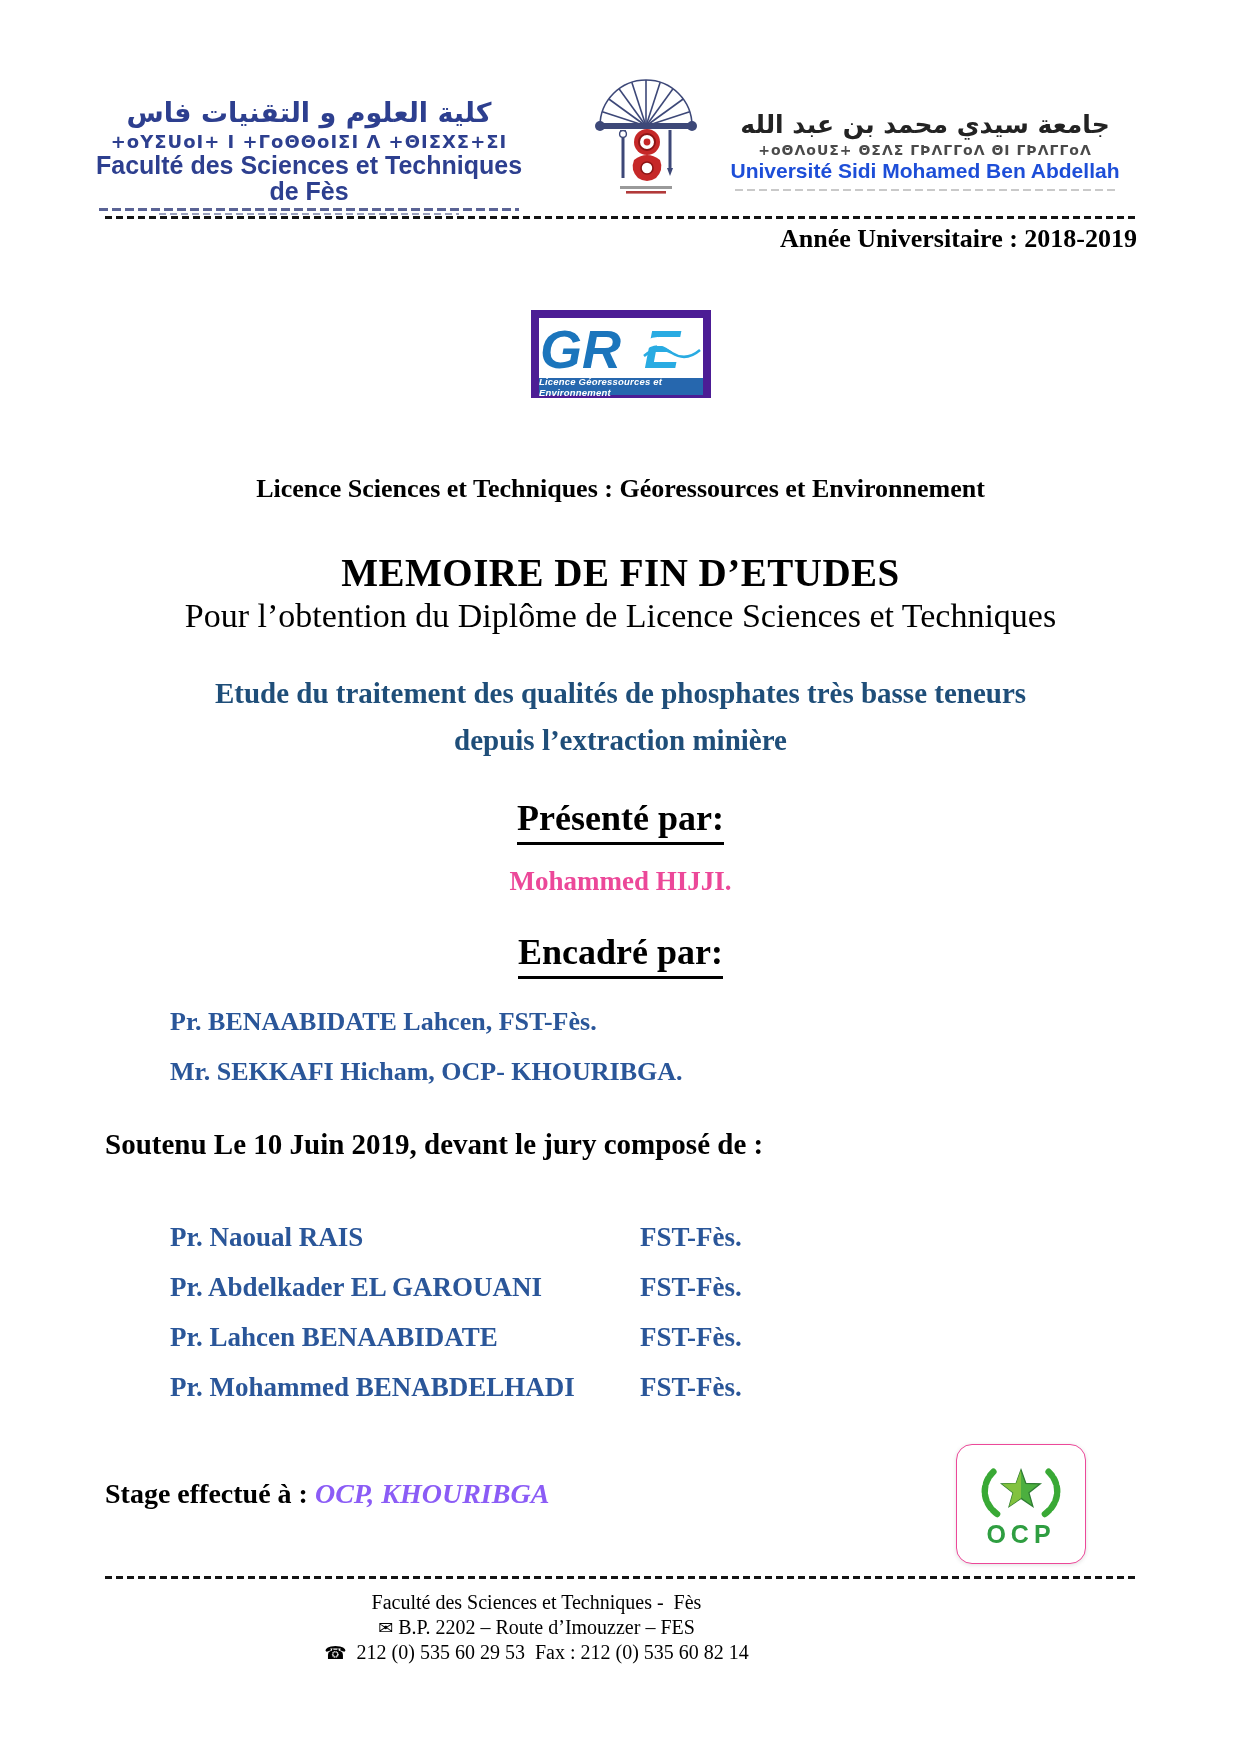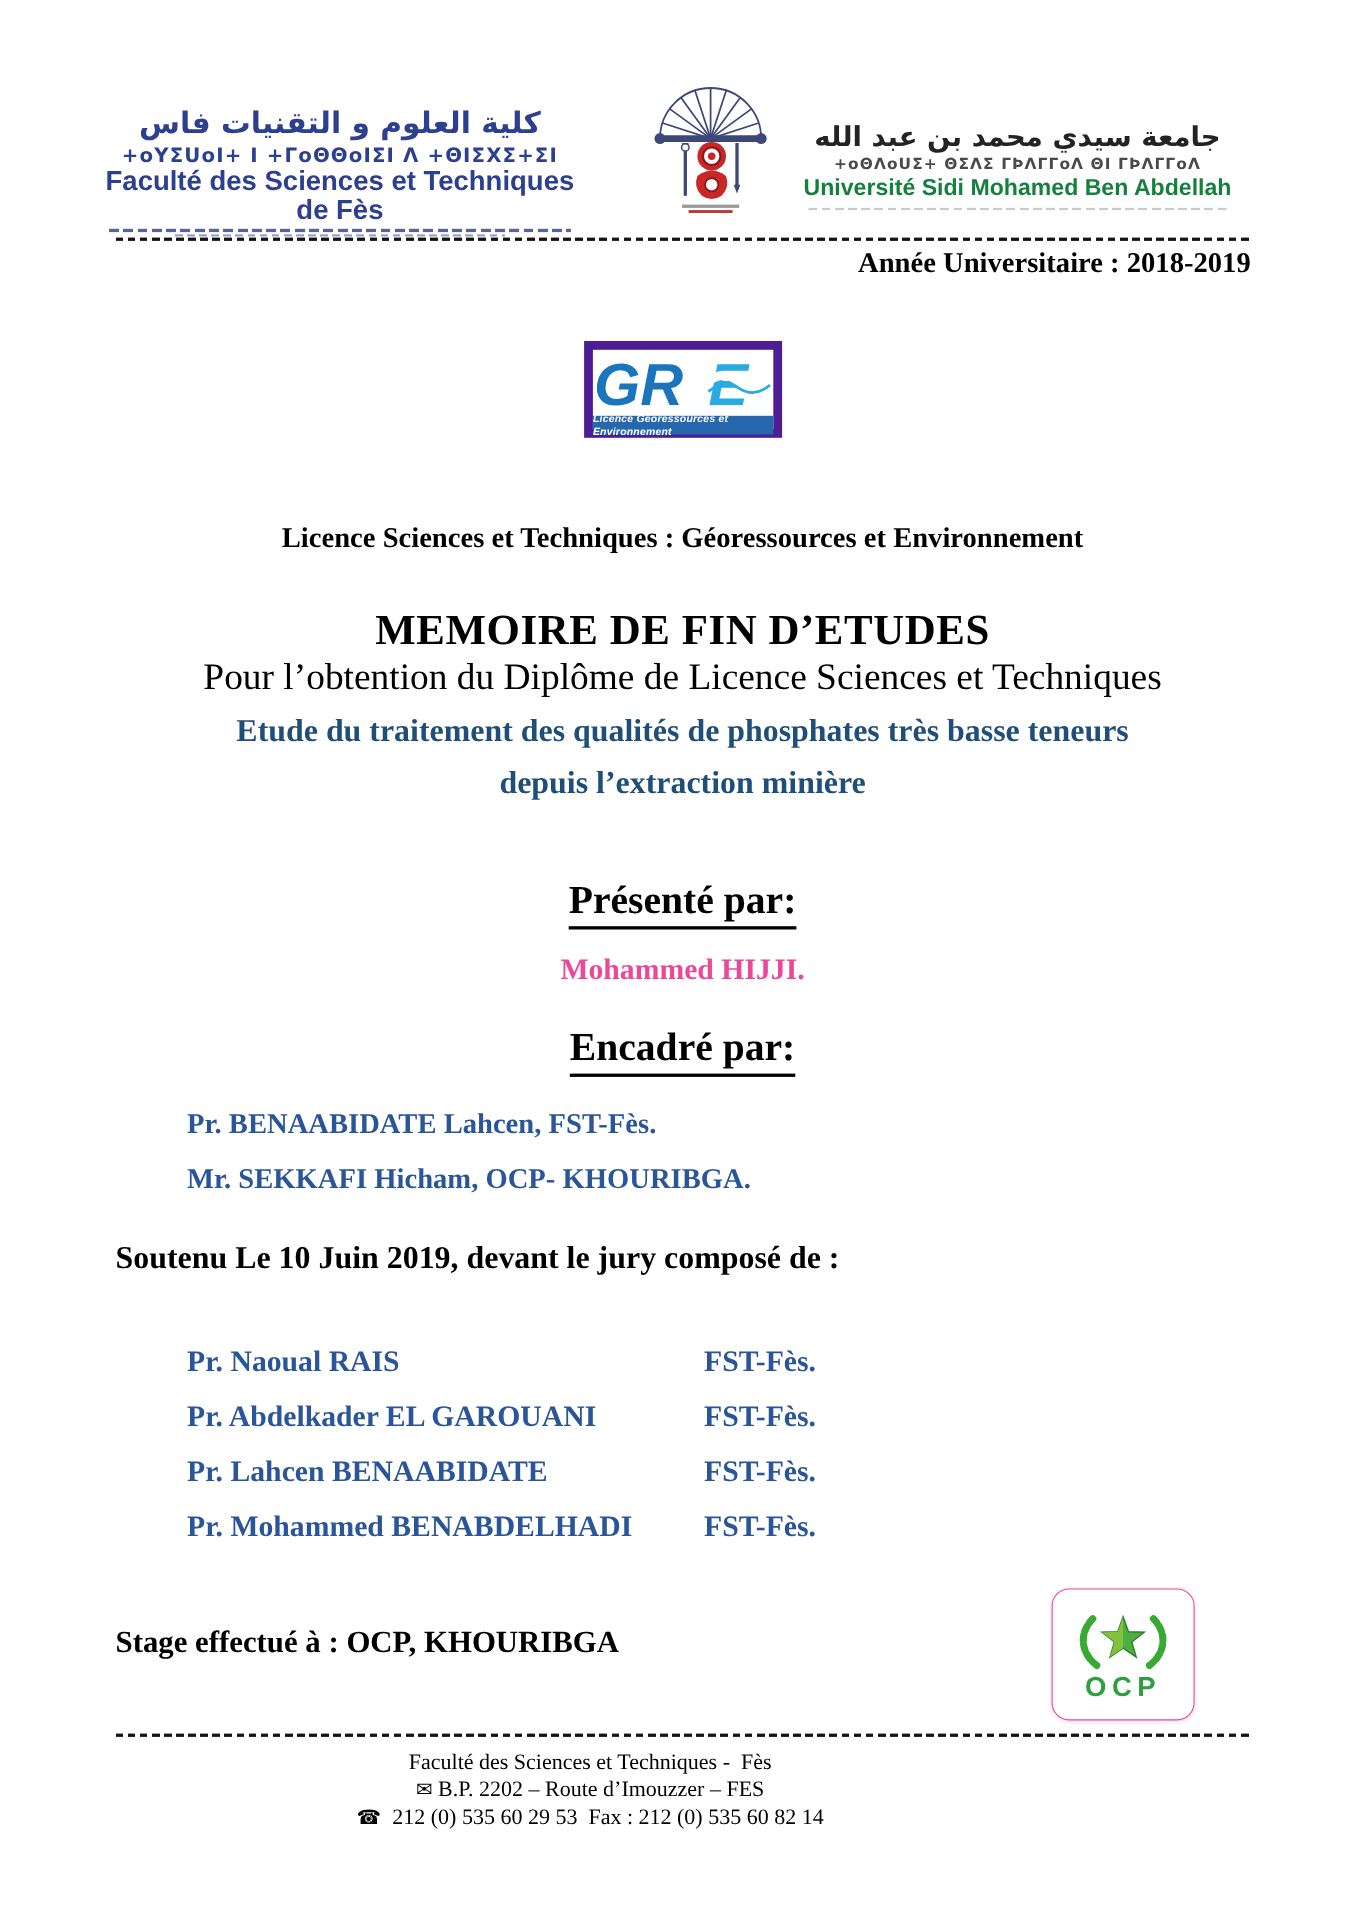--- a/index.html
+++ b/index.html
@@ -20,21 +20,21 @@
            background:repeating-linear-gradient(90deg,#5a6395 0 9px,transparent 9px 13px); }
   .hatch2 { height:2px; margin:2px auto 0; width:300px;
             background:repeating-linear-gradient(90deg,#9aa0bd 0 7px,transparent 7px 11px); }
   .hatch-light { height:2px; margin:6px auto 0; width:380px;
             background:repeating-linear-gradient(90deg,#c9c9c9 0 8px,transparent 8px 12px); }
 
   .hdr-right { left:702px; top:110px; width:446px; text-align:center;
                font-family:"DejaVu Sans","Liberation Sans",sans-serif; }
   .hdr-right .ar { font-size:25px; font-weight:bold; line-height:30px; color:#232323; direction:rtl; }
   .hdr-right .tf { font-size:14px; line-height:17px; font-weight:bold; letter-spacing:1px; color:#4a4a4a; margin-top:2px; }
-  .hdr-right .fr { font-family:"Liberation Sans",sans-serif; font-size:21px; font-weight:bold; color:#15803d; line-height:24px; }
+  .hdr-right .fr { font-family:"Liberation Sans",sans-serif; font-size:21px; font-weight:bold; color:#1d4ed8; line-height:24px; }
 
   .emblem { left:590px; top:64px; width:112px; height:132px; }
 
   .dashline { height:3px; background:repeating-linear-gradient(90deg,#141414 0 7px,transparent 7px 11px); }
   .dash-top { left:105px; top:216px; width:1032px; }
   .dash-bottom { left:105px; top:1576px; width:1032px; }
 
   .year { left:400px; top:224px; width:737px; text-align:right;
           font-size:26px; font-weight:bold; }
 
@@ -44,38 +44,38 @@
   .gre-letters { flex:1; display:flex; align-items:center; justify-content:center; padding-top:2px; }
   .gre-strip { width:100%; height:17px; background:#2667ae; color:#ffffff;
                font-family:"Liberation Sans",sans-serif; font-size:9.5px; font-weight:bold; font-style:italic;
                display:flex; align-items:center; justify-content:center; letter-spacing:0.2px; }
 
   
   .center-line { left:0; width:1241px; text-align:center; }
   .degree { top:474px; font-size:26px; font-weight:bold; }
   .memoire { top:550px; font-size:39px; font-weight:bold; letter-spacing:0.5px; }
   .obtention { top:597px; font-size:34px; }
-  .thesis-title { top:642px; font-size:29px; font-weight:bold; color:#1f4e79; line-height:47px; }
+  .thesis-title { top:670px; font-size:29px; font-weight:bold; color:#1f4e79; line-height:47px; }
 
   .label-underlined { display:inline-block; border-bottom:3px solid #000; padding-bottom:3px;
                       font-size:36px; font-weight:bold; }
   .presente { top:797px; }
   .candidate { top:866px; font-size:27px; font-weight:bold; color:#ec4899; }
   .encadre { top:931px; }
 
   .supervisors { left:170px; top:997px; font-size:26px; font-weight:bold; color:#2a5699; line-height:50px; }
 
   .soutenu { left:105px; top:1128px; font-size:29px; font-weight:bold; }
 
   .jury-row { left:0; width:1241px; font-size:27px; font-weight:bold; color:#2a5699; }
   .jury-name { position:absolute; left:170px; white-space:nowrap; }
   .jury-aff  { position:absolute; left:640px; white-space:nowrap; }
 
   .stage { left:105px; top:1478px; font-size:28px; font-weight:bold; }
-  .stage .val { color:#000000; }
+  .stage .val { color:#8b5cf6;font-style:italic; }
 
   
   .ocp-card { left:956px; top:1444px; width:130px; height:120px; background:#ffffff;
               border:1px solid #ec4899; border-radius:16px; box-shadow:0 1px 4px rgba(0,0,0,0.12);
               display:flex; flex-direction:column; align-items:center; justify-content:center; }
   .ocp-text { font-family:"Liberation Sans",sans-serif; font-size:25px; font-weight:bold;
               color:#2f9e41; letter-spacing:5px; margin-top:-2px; }
 
   
   .footer-line { left:0; width:1073px; text-align:center; font-size:20px; line-height:25px; white-space:pre-wrap; }

